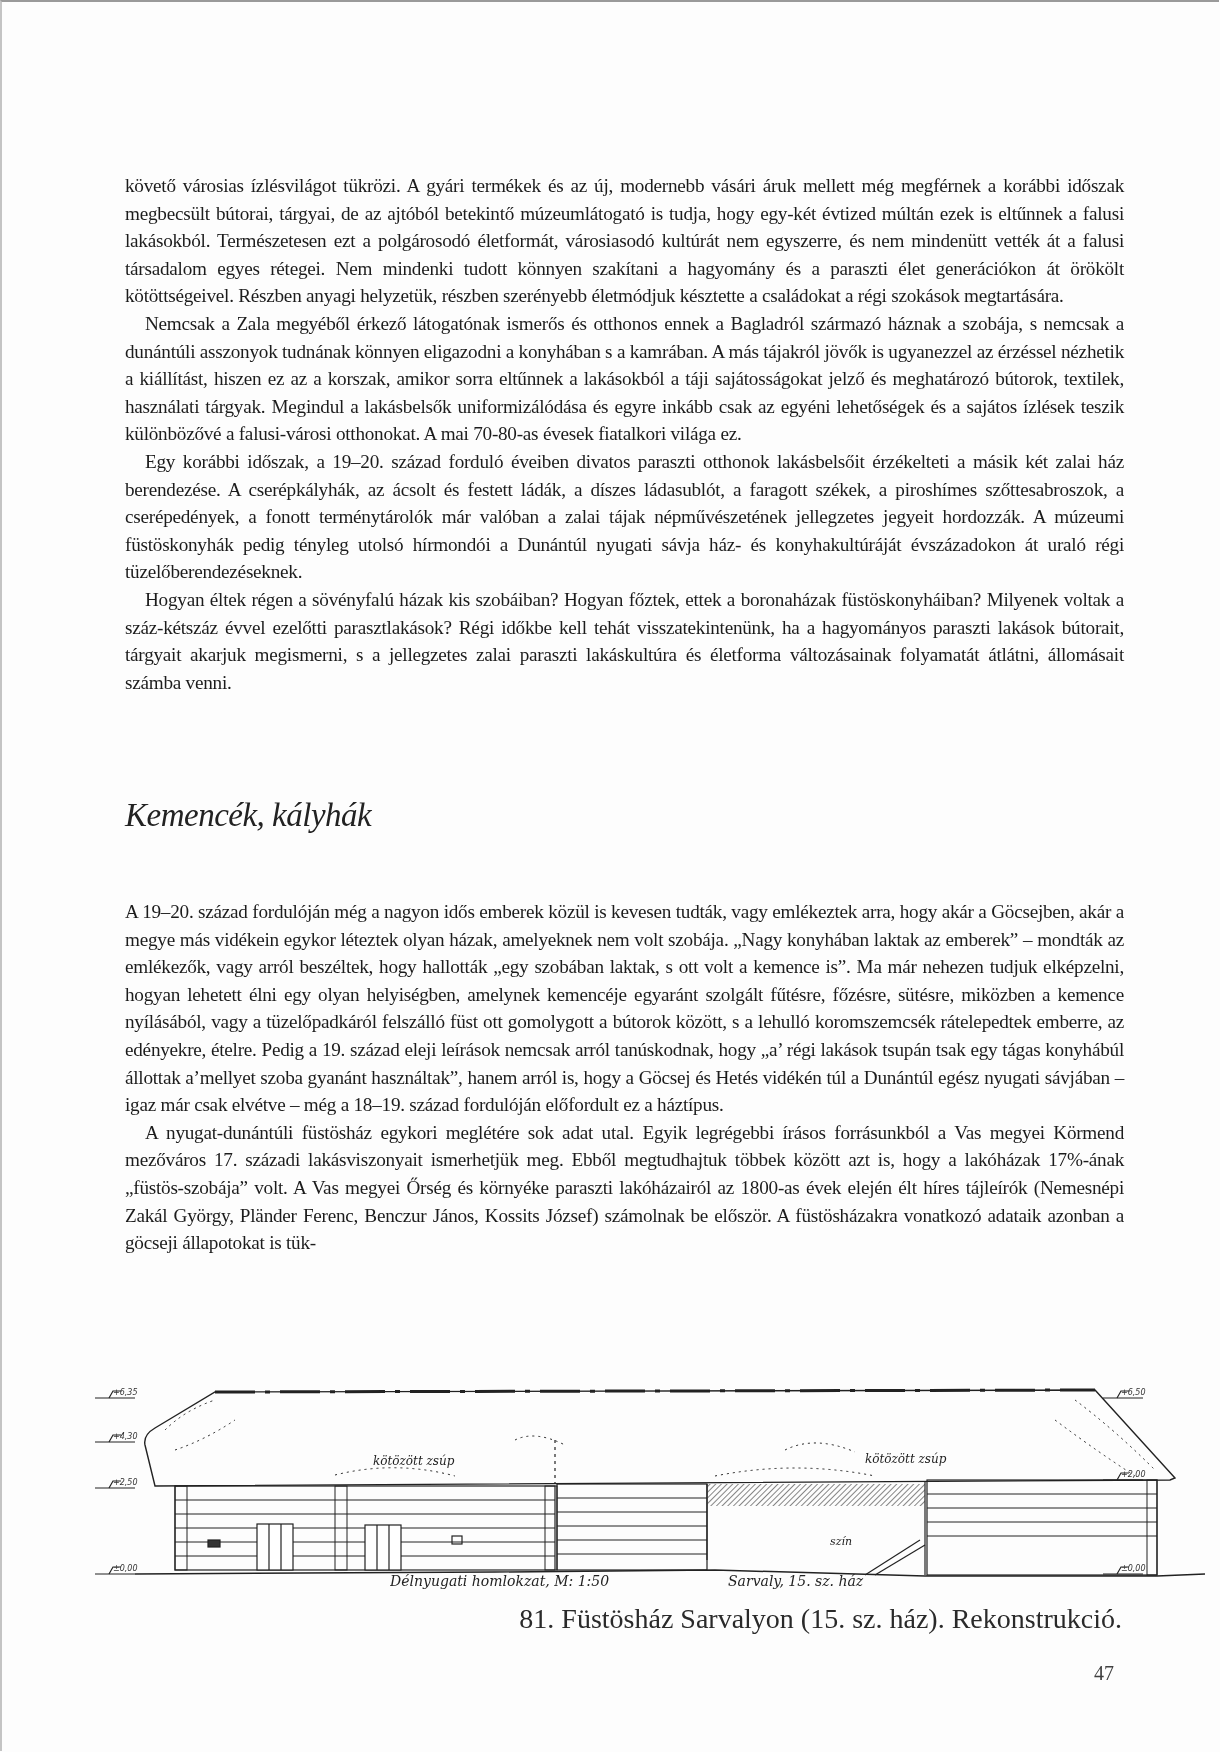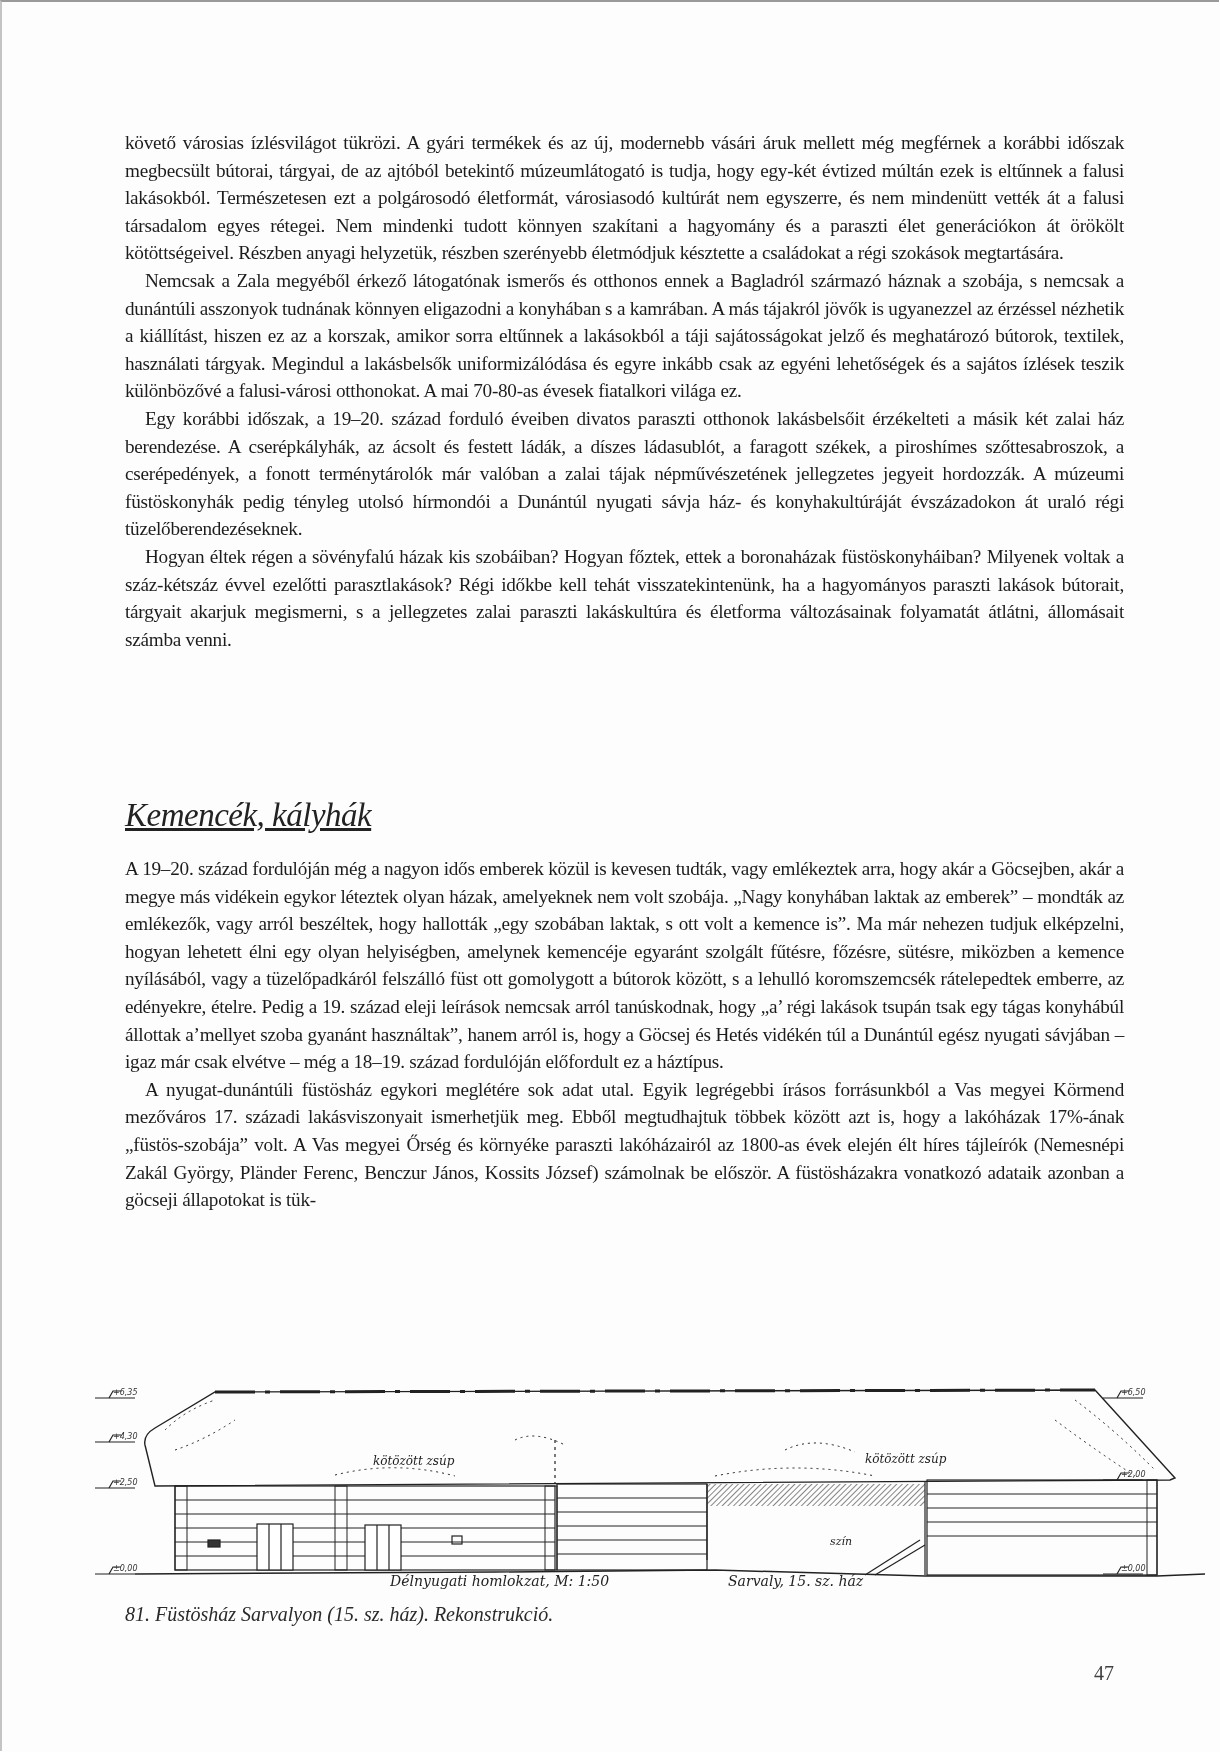--- a/index.html
+++ b/index.html
@@ -6,34 +6,34 @@
     body {
       width: 1220px; height: 1752px; background: #fdfdfd; position: relative; overflow: hidden;
       font-family: "Liberation Serif", "DejaVu Serif", serif; color: #1c1c1c;
     }
     .page-frame {
       position: absolute; left: 0; top: 0; width: 1219px; height: 1751px;
       border-top: 2px solid #9a9a9a; border-left: 2px solid #c4c4c4; box-sizing: border-box;
     }
     .body-text {
       position: absolute; left: 125px; width: 999px;
-      font-size: 19.2px; line-height: 27.6px; text-align: justify; letter-spacing: -0.25px;
+      font-size: 19.2px; line-height: 27.6px; text-align: justify; letter-spacing: -0.25px; margin-top: 43px;
     }
     .body-text p { margin: 0; }
     .body-text p.indent { text-indent: 20px; font-family: Liberation Serif, serif; }
     #block1 { top: 129px; }
     #block2 { top: 855px; }
     .section-title {
       position: absolute; left: 125px; top: 797px; font-style: italic; font-size: 33px;
-      font-weight: normal; margin: 0; letter-spacing: -0.5px; color: #222; text-decoration: underline;
+      font-weight: normal; margin: 0; letter-spacing: -0.5px; color: #222;
     }
     .drawing { position: absolute; left: 95px; top: 1380px; width: 1125px; height: 200px; }
     .caption {
-      position: absolute; left: 125px; width: 997px; top: 1603px; 
-      font-style: italic; font-size: 20px; color: #2a2a2a;
+      position: absolute; left: 125px; width: 997px; top: 1603px; text-align: right;
+      font-size: 28px; color: #2a2a2a;
     }
     .page-number {
       position: absolute; left: 1094px; top: 1662px; font-size: 20px; color: #404040;
     }
     .hand { font-family: "DejaVu Serif", serif; font-style: italic; fill: #222; }
     .elev { font-family: "DejaVu Sans", sans-serif; font-size: 8px; fill: #333; font-style: italic; }
   </style>
 </head>
 <body>
 

